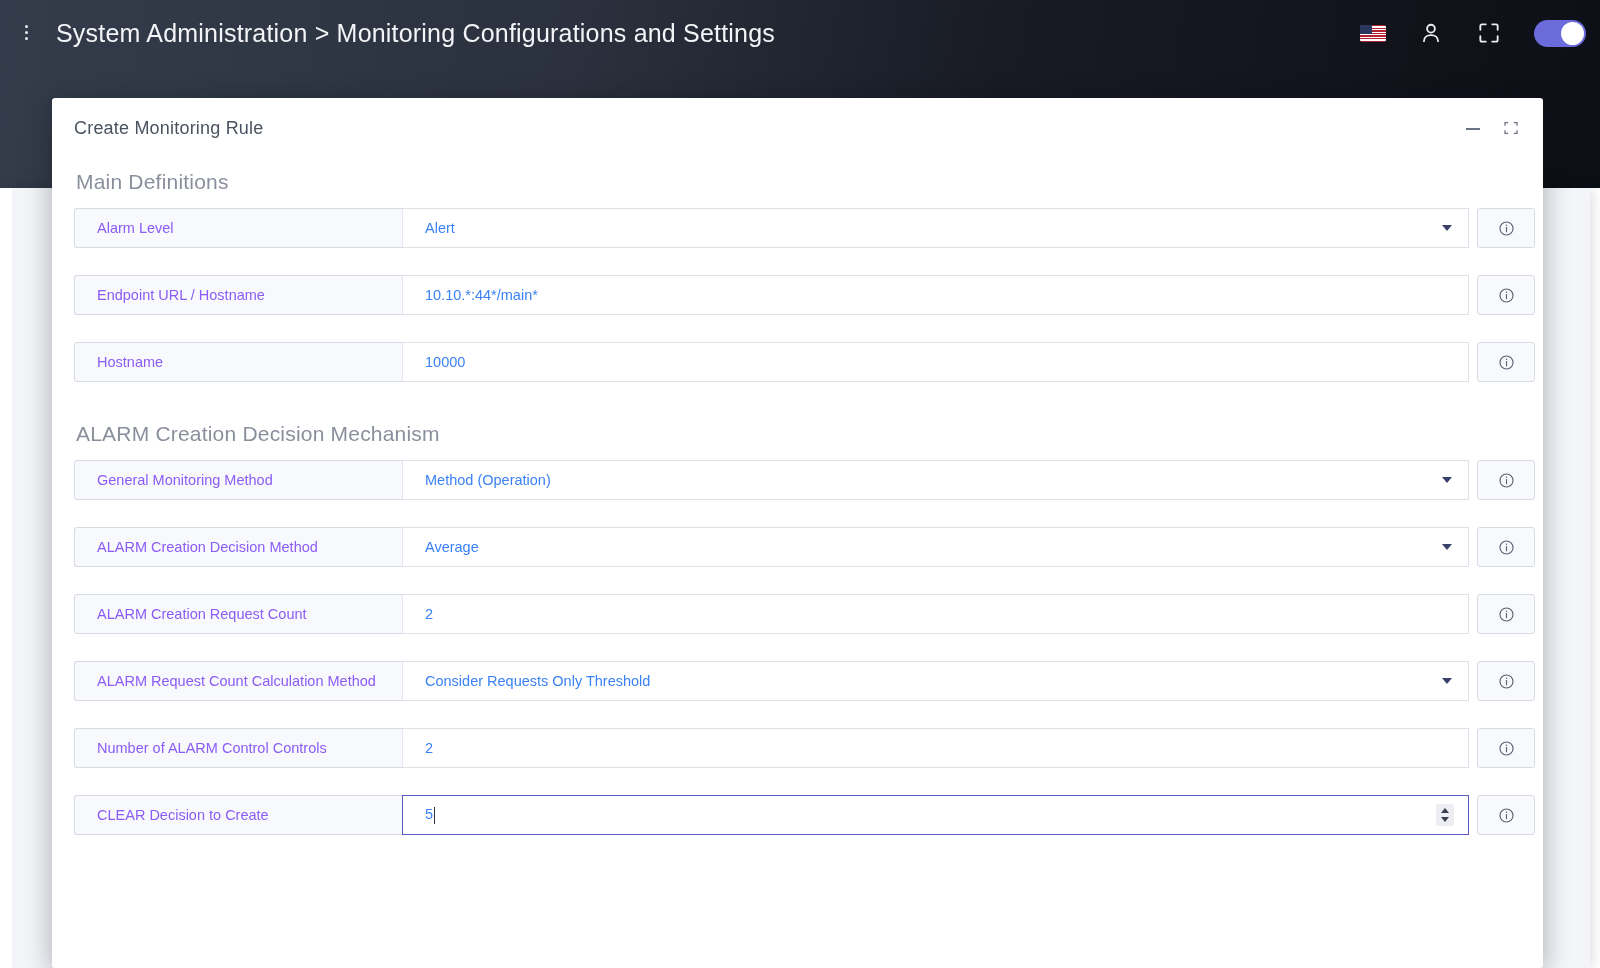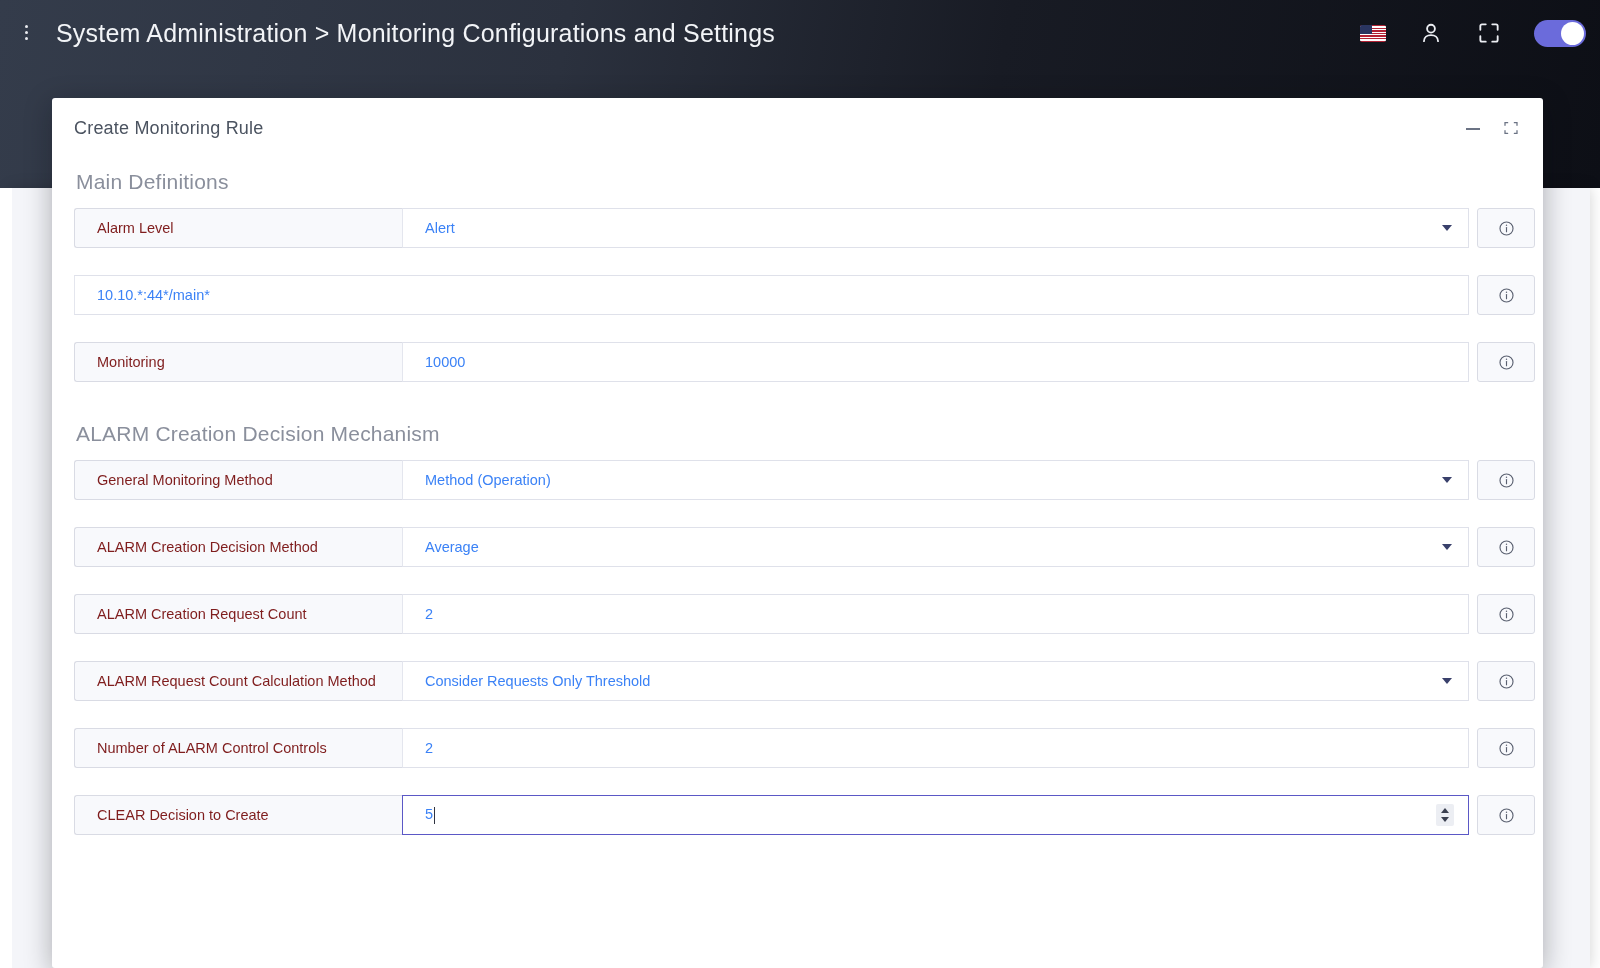--- a/index.html
+++ b/index.html
@@ -107,21 +107,21 @@
 
   
   .row {
     display: flex; align-items: stretch; margin-bottom: 27px; position: relative;
   }
   .label-cell {
     width: 328px; flex: 0 0 328px; height: 40px;
     background: #f8f9fc; border: 1px solid #d9dbe4; border-right: none;
     border-radius: 3px 0 0 3px;
     display: flex; align-items: center; padding-left: 22px;
-    font-size: 14.5px; color: #7f1d1d;
+    font-size: 14.5px; color: #8b5cf6;
   }
   .value-cell {
     flex: 1 1 auto; height: 40px;
     border: 1px solid #dfe1ea; border-left: 1px solid #e4e6ee;
     background: #ffffff;
     display: flex; align-items: center; padding: 0 14px 0 22px;
     font-size: 14.5px; color: #3b82f6;
     position: relative;
   }
   .value-cell.focused {
@@ -246,36 +246,37 @@
             <svg viewBox="0 0 24 24" width="17" height="17" fill="none" stroke="#5a6070" stroke-width="1.6">
               <circle cx="12" cy="12" r="9.2"></circle>
               <path d="M12 10.6v6" stroke-linecap="round"></path>
               <circle cx="12" cy="7.4" r="1" fill="#5a6070" stroke="none"></circle>
             </svg>
           </span>
         </div>
       </div>
 
       <div class="row">
+        <div class="label-cell">Endpoint URL / Hostname</div>
         <div class="value-cell">
           <span class="value-text">10.10.*:44*/main*</span>
         </div>
         <div class="info-cell">
           <span class="info-icon">
             <svg viewBox="0 0 24 24" width="17" height="17" fill="none" stroke="#5a6070" stroke-width="1.6">
               <circle cx="12" cy="12" r="9.2"></circle>
               <path d="M12 10.6v6" stroke-linecap="round"></path>
               <circle cx="12" cy="7.4" r="1" fill="#5a6070" stroke="none"></circle>
             </svg>
           </span>
         </div>
       </div>
 
       <div class="row">
-        <div class="label-cell">Monitoring</div>
+        <div class="label-cell">Hostname</div>
         <div class="value-cell">
           <span class="value-text">10000</span>
         </div>
         <div class="info-cell">
           <span class="info-icon">
             <svg viewBox="0 0 24 24" width="17" height="17" fill="none" stroke="#5a6070" stroke-width="1.6">
               <circle cx="12" cy="12" r="9.2"></circle>
               <path d="M12 10.6v6" stroke-linecap="round"></path>
               <circle cx="12" cy="7.4" r="1" fill="#5a6070" stroke="none"></circle>
             </svg>

